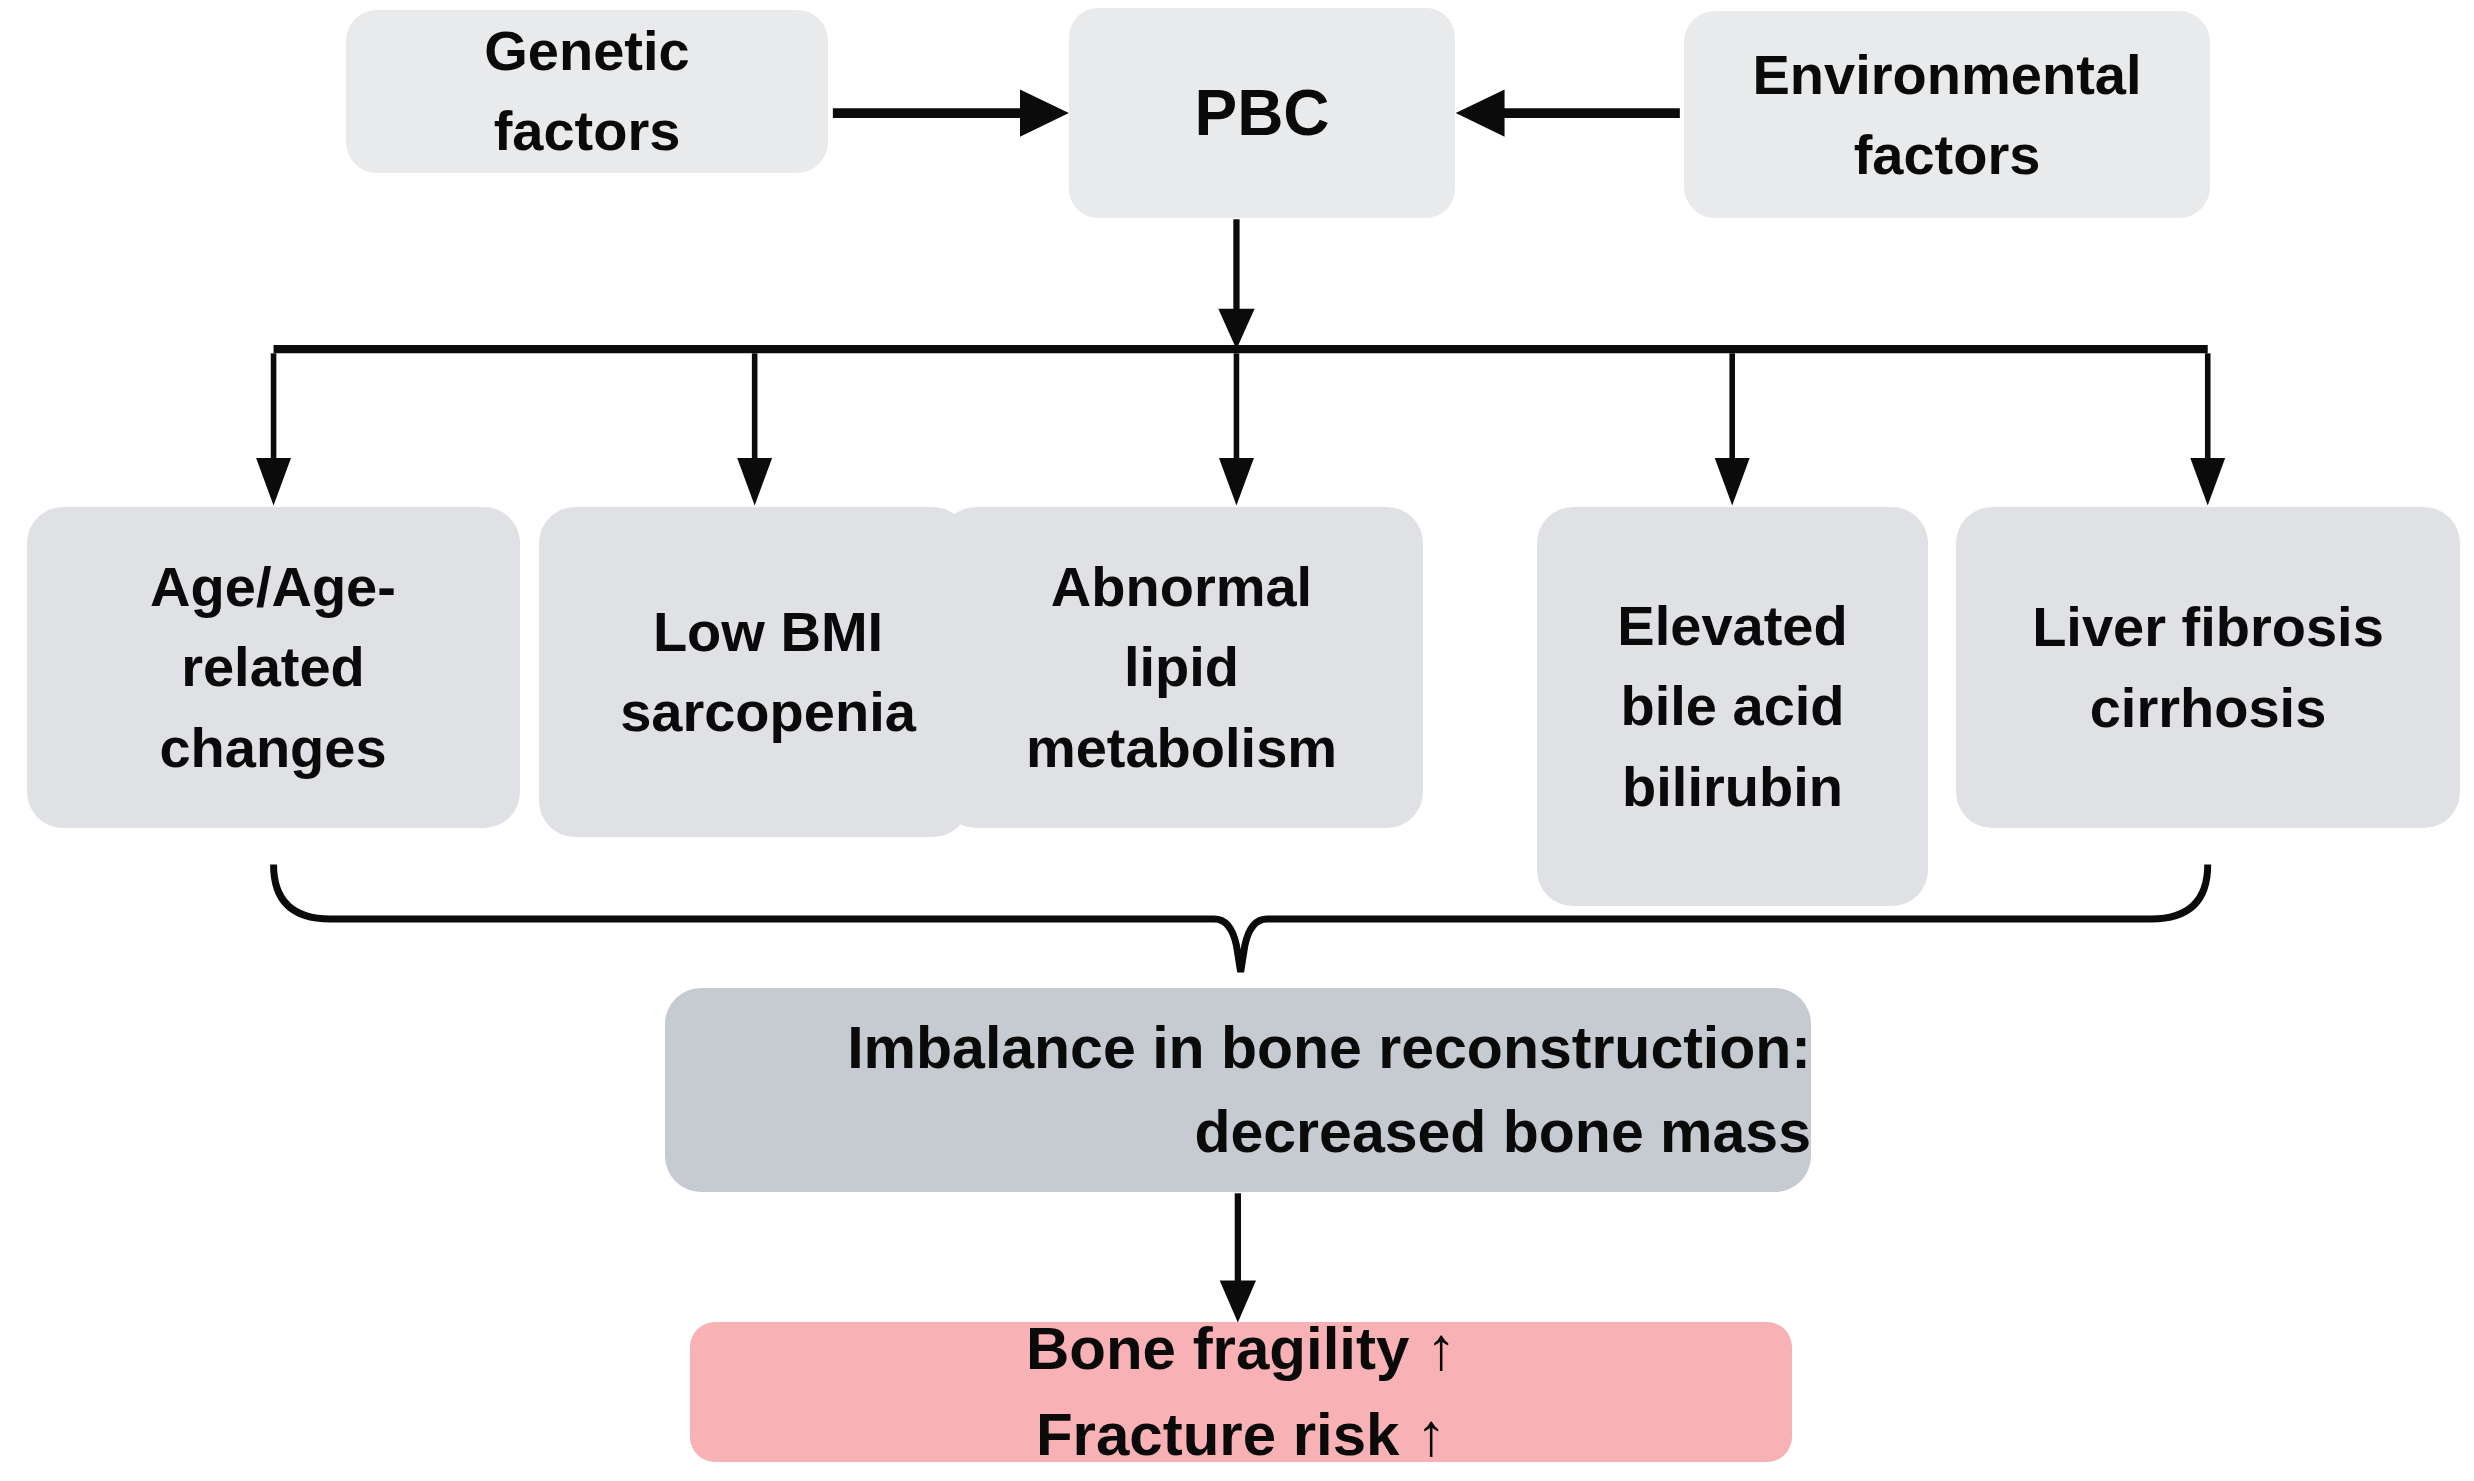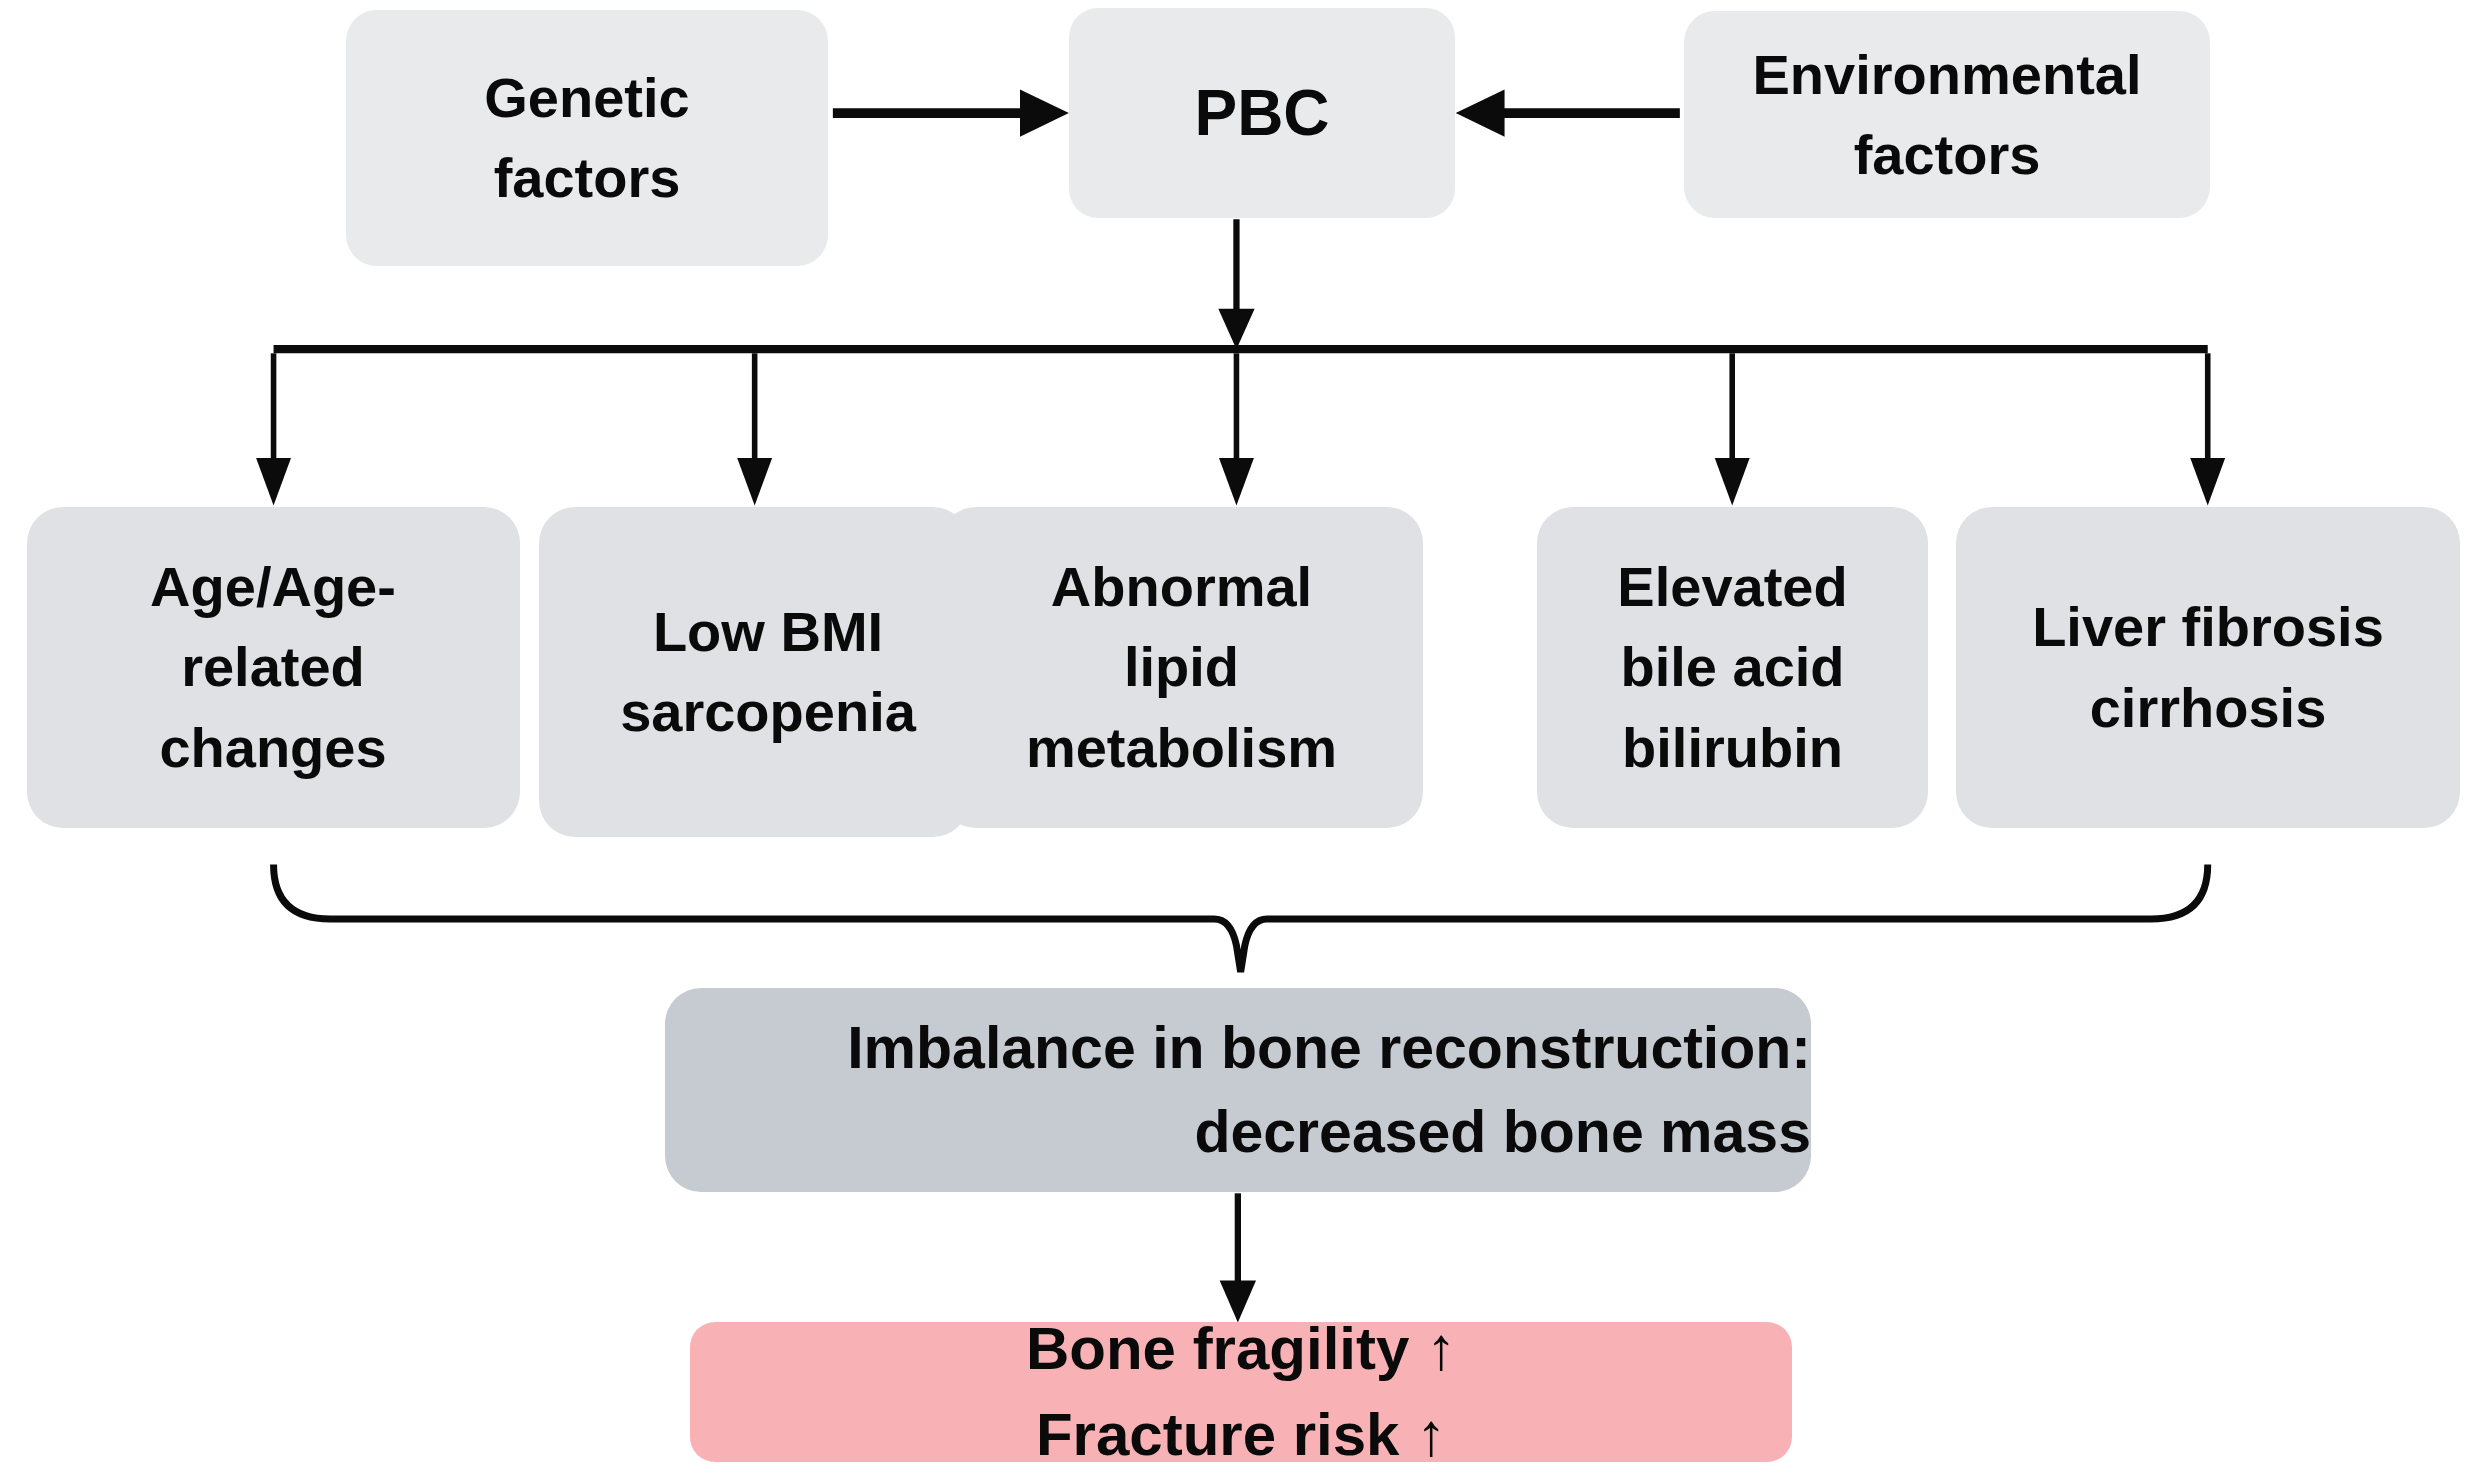--- a/index.html
+++ b/index.html
@@ -44,29 +44,29 @@
   .box-dark  { background: var(--box_dark);  border-radius: 36px; }
   .box-pink  { background: var(--box_pink);  border-radius: 25px; }
 
   .fs-top     { font-size: 56px; }
   .fs-pbc     { font-size: 64px; }
   .fs-factor  { font-size: 56px; }
   .fs-imb     { font-size: 59px; }
   .fs-outcome { font-size: 60px; }
 
   
-  #box-genetic       { left: 346px;  top: 9.8px;  width: 482px;  height: 256px; }
+  #box-genetic       { left: 346px;  top: 9.8px;  width: 482px;  height: 163px; }
   #box-pbc           { left: 1069px; top: 8.4px;  width: 386px;  height: 210px; border-radius: 29px; }
   #box-environmental { left: 1684px; top: 11.2px;  width: 526px;  height: 207px; }
 
   
   #box-factor-1 { left: 26.5px;   top: 507px; width: 493px; height: 321px; }
   #box-factor-2 { left: 539px;  top: 507px; width: 430px; height: 330px; padding-left: 28px; }
   #box-factor-3 { left: 940px; top: 507px; width: 483px; height: 321px; }
-  #box-factor-4 { left: 1537px; top: 507px; width: 391px; height: 321px; }
+  #box-factor-4 { left: 1537px; top: 507px; width: 391px; height: 399px; }
   #box-factor-5 { left: 1956px; top: 507px; width: 504px; height: 321px; }
 
   
   #box-imbalance { left: 665px; top: 988px; width: 1146px; height: 204px; align-items: flex-end; }
   #box-outcome   { left: 690px; top: 1322px; width: 1102px; height: 140px;
                    column-gap: 52px; }
 
   .stroke {
     stroke: var(--line);
     fill: none;

